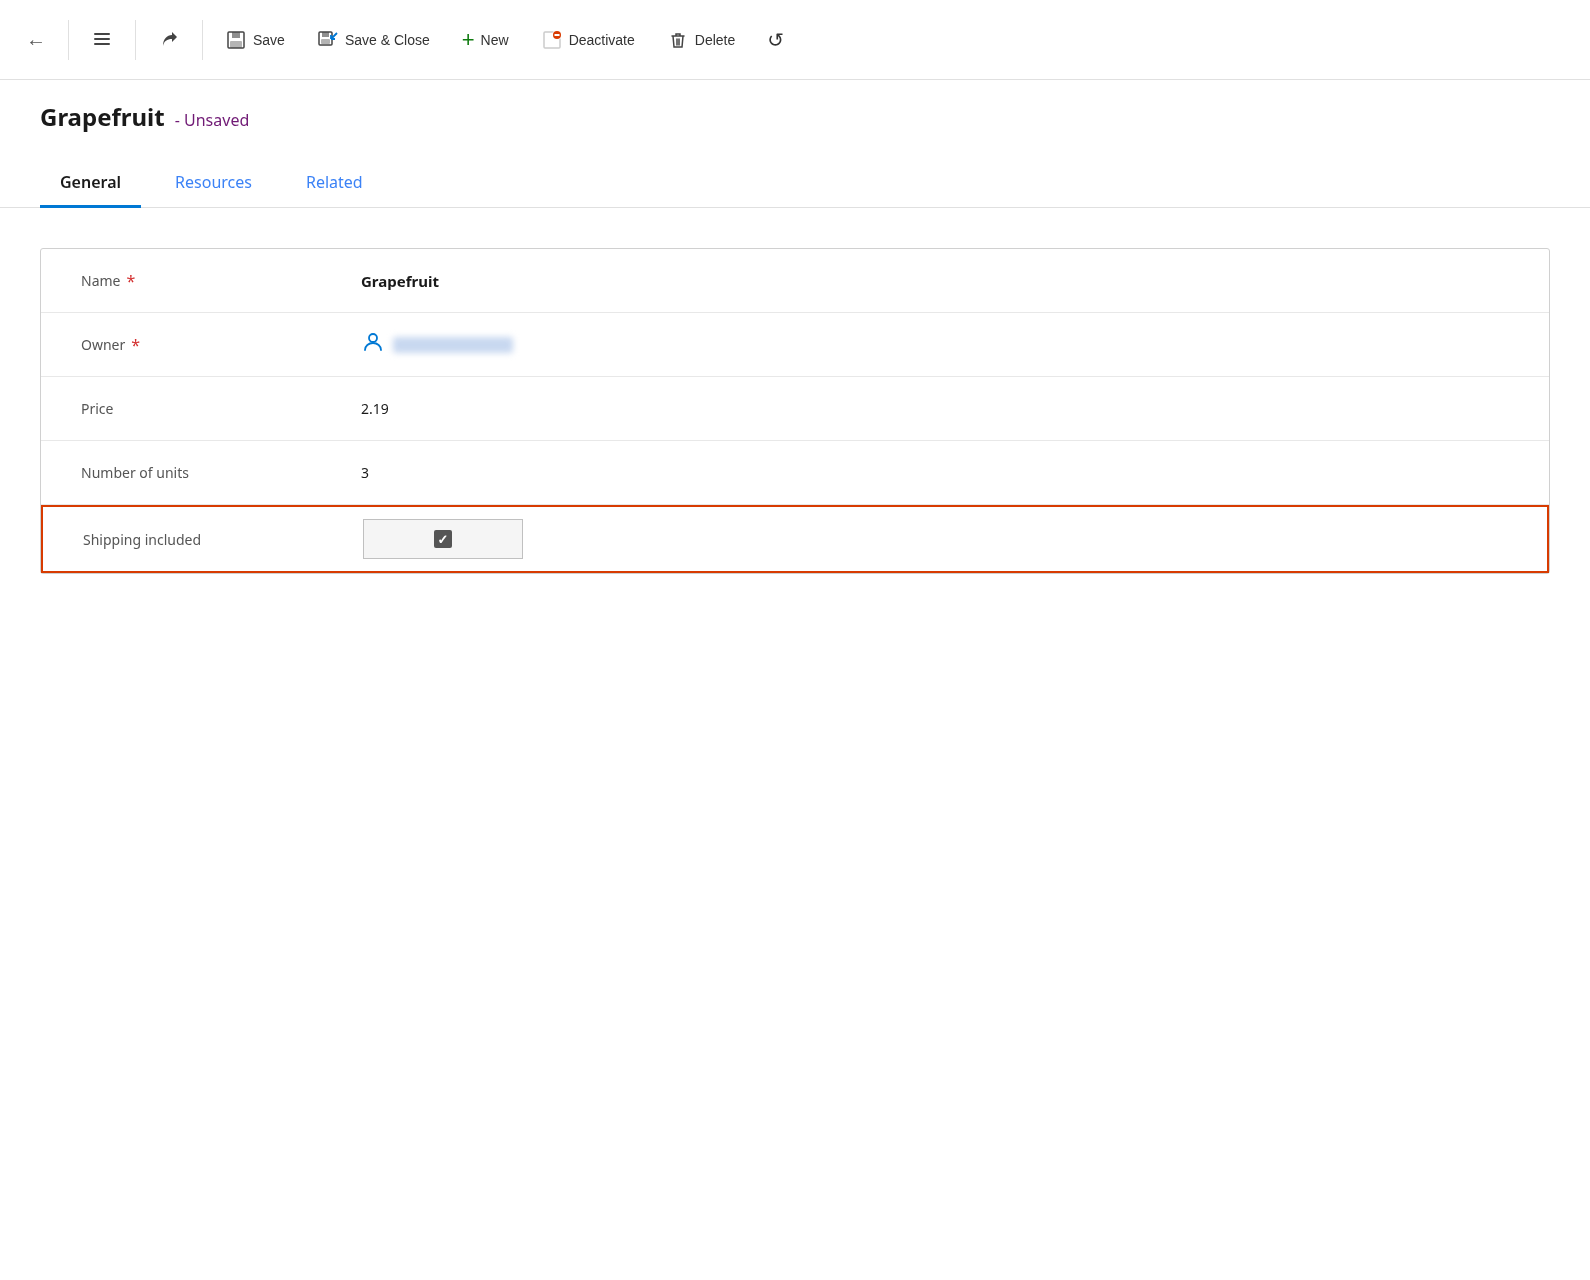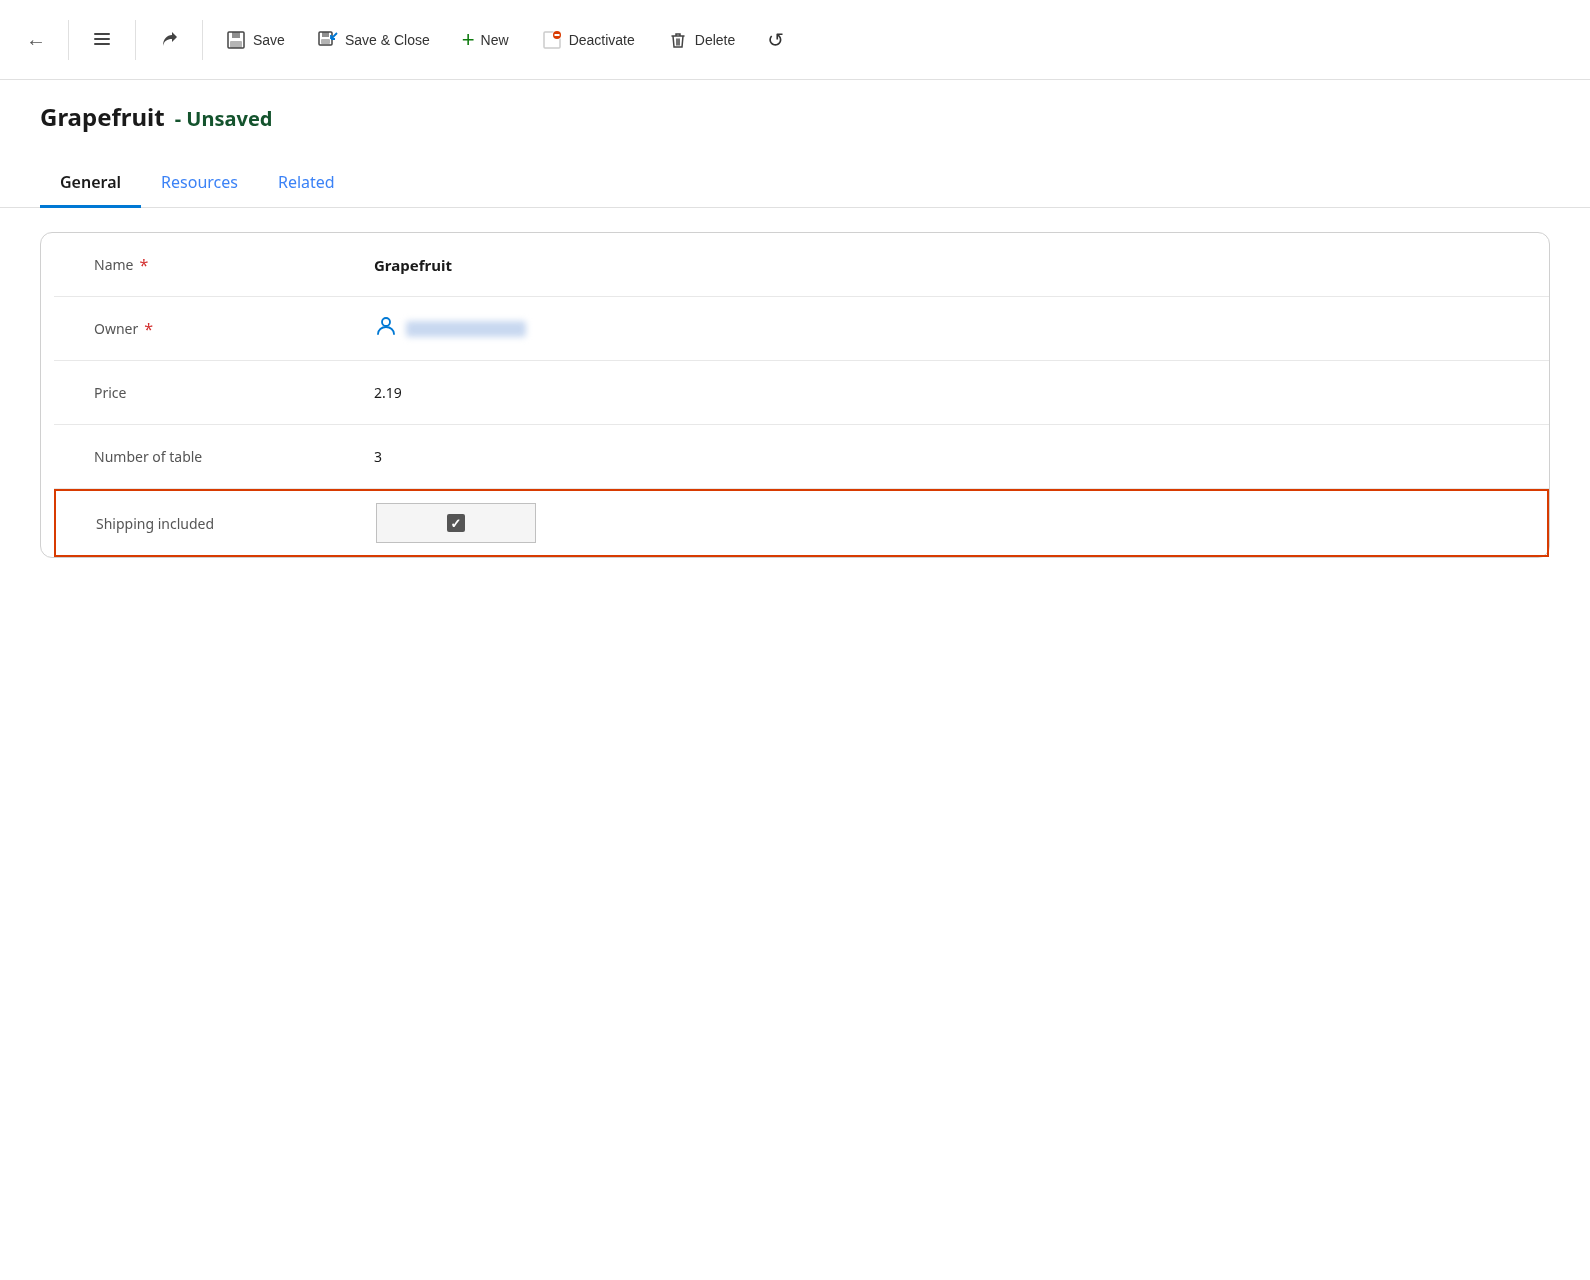--- a/index.html
+++ b/index.html
@@ -57,67 +57,66 @@
       align-items: baseline;
       gap: 10px;
       margin-bottom: 4px;
     }
     .record-name {
       font-size: 24px;
       font-weight: 700;
       color: #1a1a1a;
     }
     .record-unsaved {
-      font-size: 20px;
-      color: #14532d;
-      font-weight: 700;
+      font-size: 16px;
+      color: #701a75;
+      font-weight: 400;
     }
     .record-breadcrumb {
       font-size: 13px;
       color: #444;
       display: flex;
       align-items: center;
       gap: 6px;
     }
     .breadcrumb-link {
       cursor: pointer;
       display: flex;
       align-items: center;
       gap: 4px;
     }
     .breadcrumb-chevron { color: #888; font-size: 16px; }
 
     
     .tabs {
       display: flex;
-      gap: 0;
+      gap: 14px;
       padding: 0 40px;
       border-bottom: 1px solid #e0e0e0;
       margin-top: 10px;
     }
     .tab {
       padding: 12px 20px;
       font-size: 16px;
       cursor: pointer;
       color: #3b82f6;
       border-bottom: 3px solid transparent;
       margin-bottom: -1px;
     }
     .tab.active {
       color: #1a1a1a;
       font-weight: 600;
       border-bottom: 3px solid #0078d4;
     }
 
     
     .form-section {
-      margin: 24px 40px;
+      margin: 40px 40px;
       border: 1px solid #d0d0d0;
-      border-radius: 12px;
-      padding-left: 13px;
+      border-radius: 3px;
     }
     .form-row {
       display: flex;
       align-items: center;
       min-height: 64px;
       border-bottom: 1px solid #e8e8e8;
       padding: 0 40px;
     }
     .form-row:last-child { border-bottom: none; }
     .form-label {
@@ -320,21 +319,21 @@
     <div class="form-label">
       <span>Price</span>
     </div>
     <div class="form-value">
       <span>2.19</span>
     </div>
   </div>
 
   <div class="form-row">
     <div class="form-label">
-      <span>Number of table</span>
+      <span>Number of units</span>
     </div>
     <div class="form-value">
       <span>3</span>
     </div>
   </div>
 
 
   <div class="form-row highlighted" style="border: 2px solid #d83b01; min-height: 68px;">
     <div class="form-label">
       <span>Shipping included</span>

